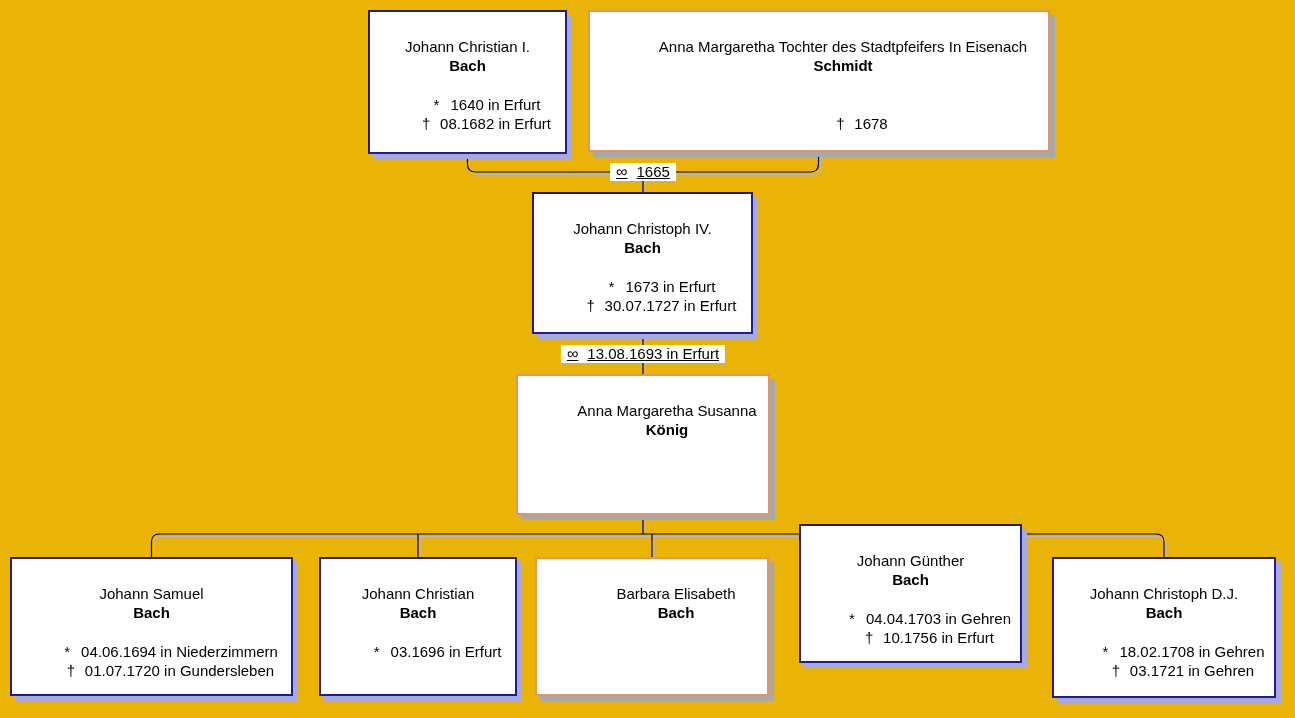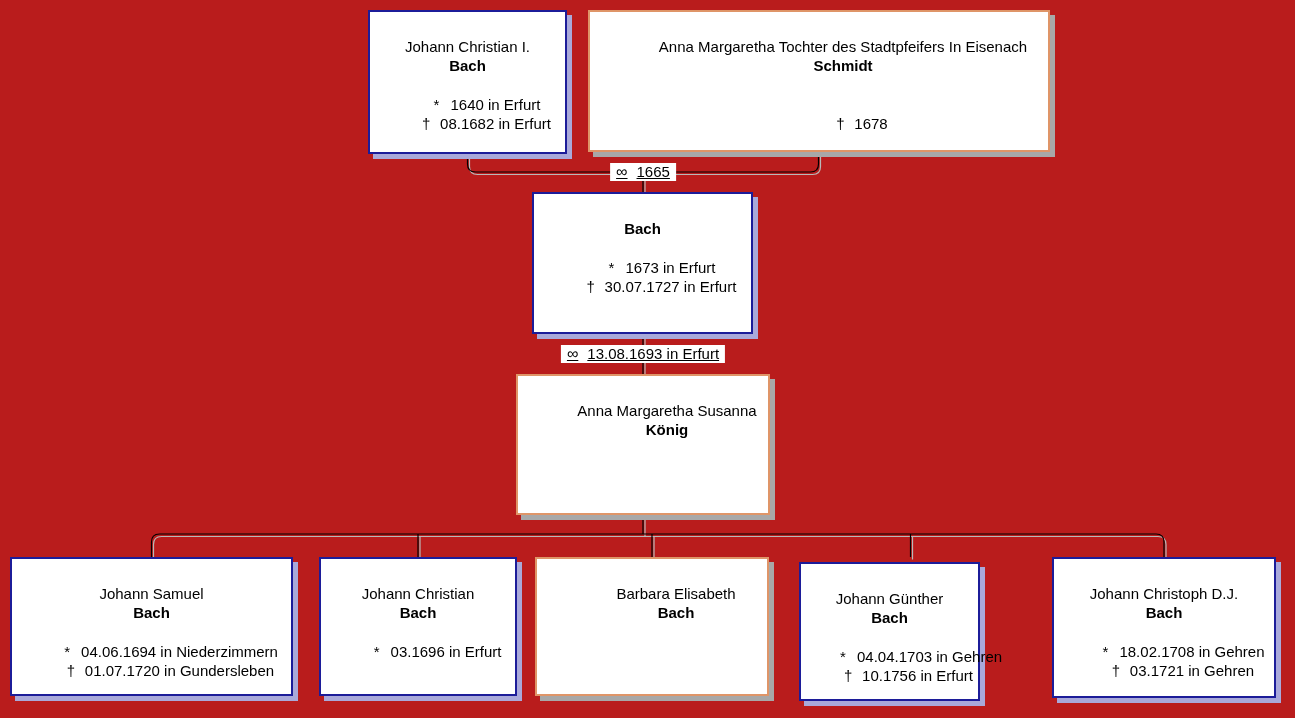--- a/index.html
+++ b/index.html
@@ -5,21 +5,21 @@
   html, body {
     margin: 0;
     padding: 0;
     background: #ffffff;
     font-family: "Liberation Sans", sans-serif;
   }
   #canvas {
     position: relative;
     width: 1295px;
     height: 718px;
-    background: #b91c1c;
+    background: #eab308;
     overflow: hidden;
   }
   #wires {
     position: absolute;
     left: 0;
     top: 0;
     pointer-events: none;
   }
   .pbox {
     position: absolute;
@@ -118,20 +118,21 @@
       <div class="dline"><span class="sym">†</span><span>1678</span></div>
     </div>
   </div>
 
   <div class="mlabel" style="left:643px;top:163px">
     <span class="msym">∞</span><span>1665</span>
   </div>
 
   <div class="pbox blue" style="left:532px;top:192px;width:221px;height:142px">
     <div class="name">
+      <div class="given">Johann Christoph IV.</div>
       <div class="surname">Bach</div>
     </div>
     <div class="dates">
       <div class="dline"><span class="sym">*</span><span>1673 in Erfurt</span></div>
       <div class="dline"><span class="sym">†</span><span>30.07.1727 in Erfurt</span></div>
     </div>
   </div>
 
   <div class="mlabel" style="left:643px;top:345px">
     <span class="msym">∞</span><span>13.08.1693 in Erfurt</span>
@@ -173,21 +174,21 @@
   <div class="pbox orange" style="left:535px;top:557px;width:234px;height:139px">
     <div class="name">
       <div class="given">Barbara Elisabeth</div>
       <div class="surname">Bach</div>
     </div>
     <div class="dates">
       <div class="dline"><span class="sym"></span><span></span></div>
     </div>
   </div>
 
-  <div class="pbox blue" style="left:799px;top:562px;width:181px;height:139px">
+  <div class="pbox blue" style="left:799px;top:524px;width:223px;height:139px">
     <div class="name">
       <div class="given">Johann Günther</div>
       <div class="surname">Bach</div>
     </div>
     <div class="dates">
       <div class="dline"><span class="sym">*</span><span>04.04.1703 in Gehren</span></div>
       <div class="dline"><span class="sym">†</span><span>10.1756 in Erfurt</span></div>
     </div>
   </div>
 

